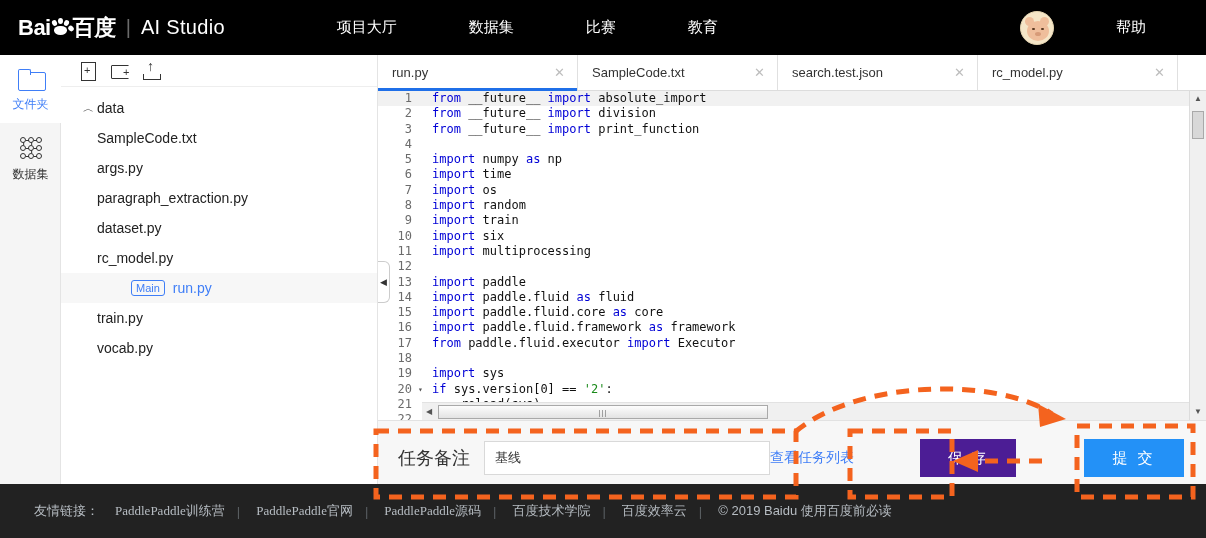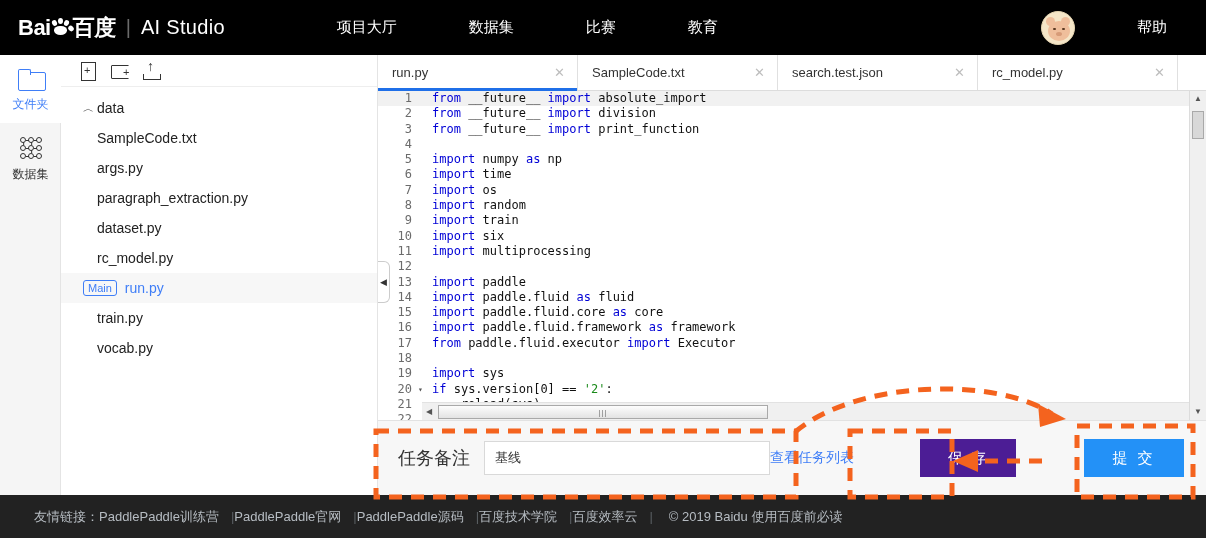--- a/index.html
+++ b/index.html
@@ -32,21 +32,21 @@
   .avatar {
     width:34px; height:34px; border-radius:50%;
     background:#f5e6c8; border:1px solid #e3d3b0; position:relative; overflow:hidden;
   }
   .avatar .face { position:absolute; width:22px; height:20px; background:#efbe9b; border-radius:50%; left:6px; top:9px;}
   .avatar .ear1, .avatar .ear2 { position:absolute; width:9px; height:9px; background:#efbe9b; border-radius:50%; top:5px;}
   .avatar .ear1 { left:4px;} .avatar .ear2 { right:4px;}
   .avatar .eye1, .avatar .eye2 { position:absolute; width:2.5px; height:2.5px; background:#5c3a22; border-radius:50%; top:16px;}
   .avatar .eye1 { left:11px;} .avatar .eye2 { left:20px;}
   .avatar .nose { position:absolute; width:6px; height:4px; background:#d79b78; border-radius:50%; left:14px; top:20px;}
-  .help { color:#ffffff; font-size:15px; margin-left:62px; margin-right:39px; cursor:pointer;}
+  .help { color:#ffffff; font-size:15px; margin-left:62px; margin-right:60px; cursor:pointer;}
 
   
   #main { position:absolute; left:0; top:55px; right:0; bottom:43px; background:#fff; }
 
   
   #rail {
     position:absolute; left:0; top:0; width:61px; bottom:0;
     background:#f5f5f5; border-right:1px solid #e4e4e4;
   }
   .rail-item { width:61px; padding:14px 0 10px; text-align:center; cursor:pointer; }
@@ -75,21 +75,21 @@
   .ico-upload:after{ content:"↑"; position:absolute; left:8px; top:-1px; font-size:14px; line-height:15px; color:#333;}
   .fileitem {
     height:30px; display:flex; align-items:center; padding-left:22px;
     font-size:14px; color:#222; cursor:pointer; white-space:nowrap;
   }
   .fileitem.selected { background:#f7f7f7; }
   .fileitem.selected .fname { color:#3f7ef7; }
   .chev { display:inline-block; width:14px; color:#444; font-size:11px; }
   .badge-main {
     display:inline-block; border:1px solid #3f7ef7; color:#3f7ef7;
-    font-size:11px; line-height:14px; border-radius:3px; padding:0 4px; margin-right:8px;
+    font-size:11px; line-height:14px; border-radius:3px; padding:0 4px; margin-right:8px;margin-left:48px;
   }
 
   
   #editor { position:absolute; left:378px; top:0; right:0; bottom:75px; background:#fff; }
   #tabs { height:36px; display:flex; border-bottom:1px solid #dcdcdc; background:#fff; }
   .tab {
     width:200px; display:flex; align-items:center; justify-content:space-between;
     padding:0 12px 0 14px; font-size:13px; color:#333; border-right:1px solid #e0e0e0;
     cursor:pointer; position:relative; background:#fff;
   }
@@ -144,25 +144,25 @@
     font-family:"Liberation Sans","DejaVu Sans",sans-serif;
   }
   .btn-submit {
     margin-left:24px; width:100px; height:38px; background:#2391f7; color:#ffffff;
     border:none; font-size:15px; cursor:pointer; letter-spacing:3px;
     font-family:"Liberation Sans","DejaVu Sans",sans-serif;
   }
 
   
   #footer {
-    position:absolute; left:0; right:0; bottom:0; height:43px; background:#222222;
+    position:absolute; left:0; right:0; bottom:0; height:54px; background:#222222;
     display:flex; align-items:center; color:#9aa0a6; font-size:13px;
   }
   .f-lead { margin-left:34px; color:#b6bcc2; }
-  .f-link { color:#b6bcc2; margin:0 0 0 0; cursor:pointer; }
+  .f-link { color:#b6bcc2; margin:0 0 0 16px; cursor:pointer;font-family:Liberation Serif, serif; }
   .f-sep { margin:0 0 0 12px; color:#5a5f63; }
   .f-copy { margin-left:16px; color:#b6bcc2; }
 
   
   #overlay { position:absolute; left:0; top:0; width:1206px; height:538px; pointer-events:none; }
 </style>
 </head>
 <body>
 
 <div id="topnav">

